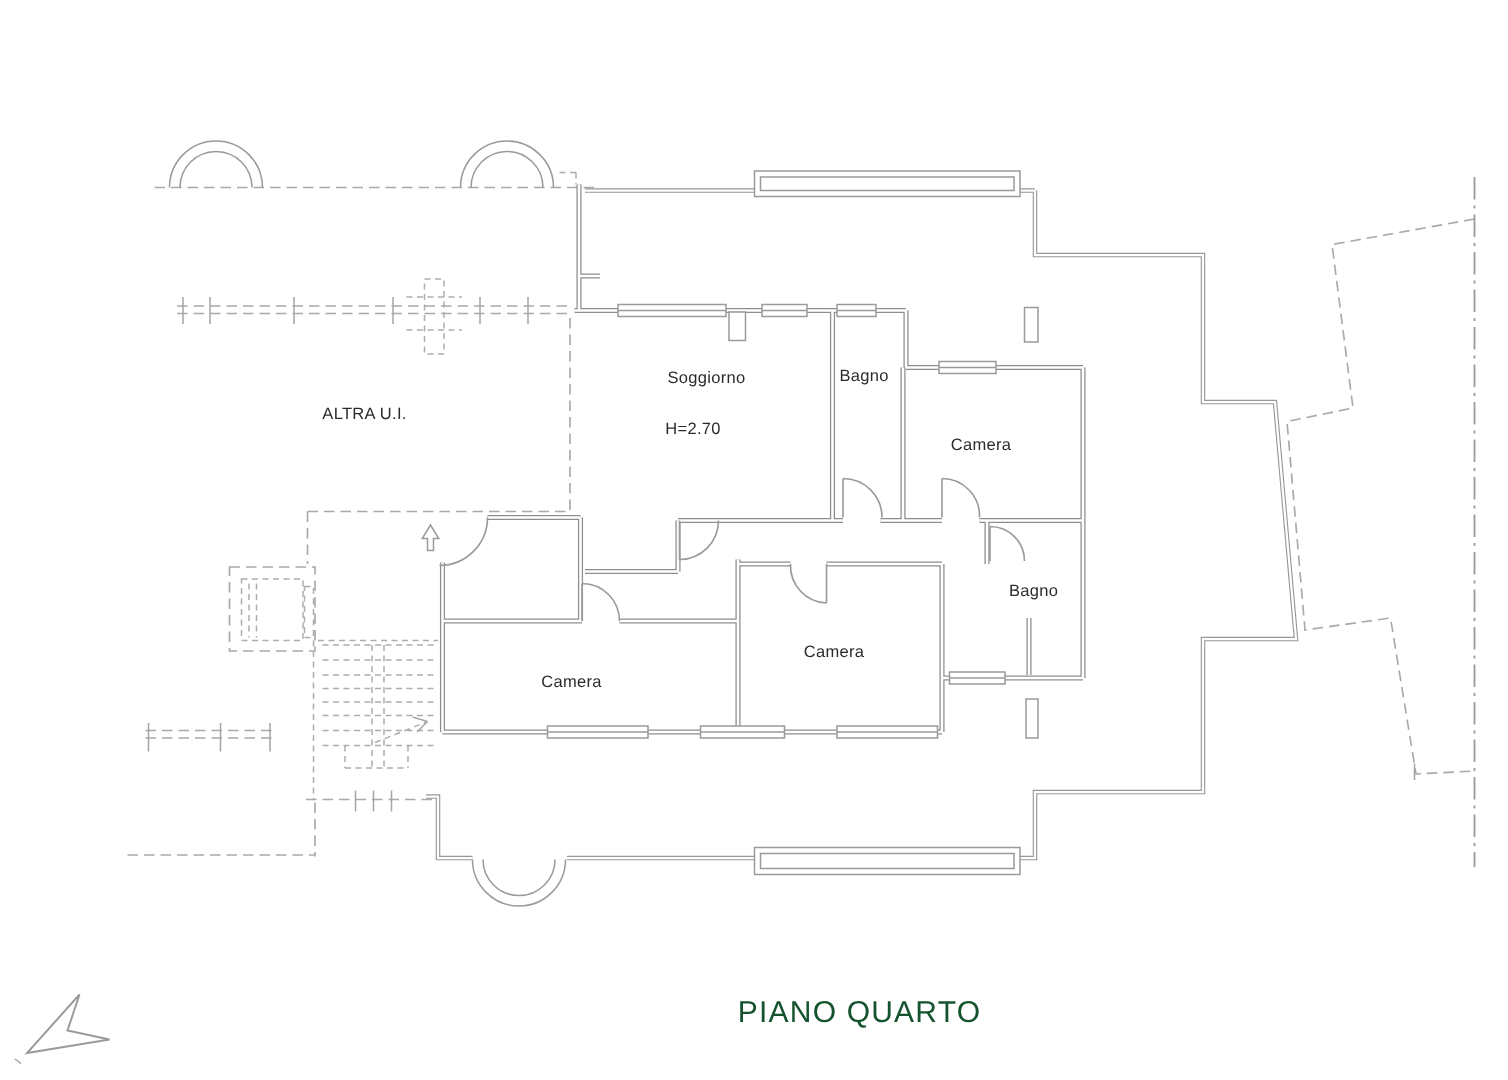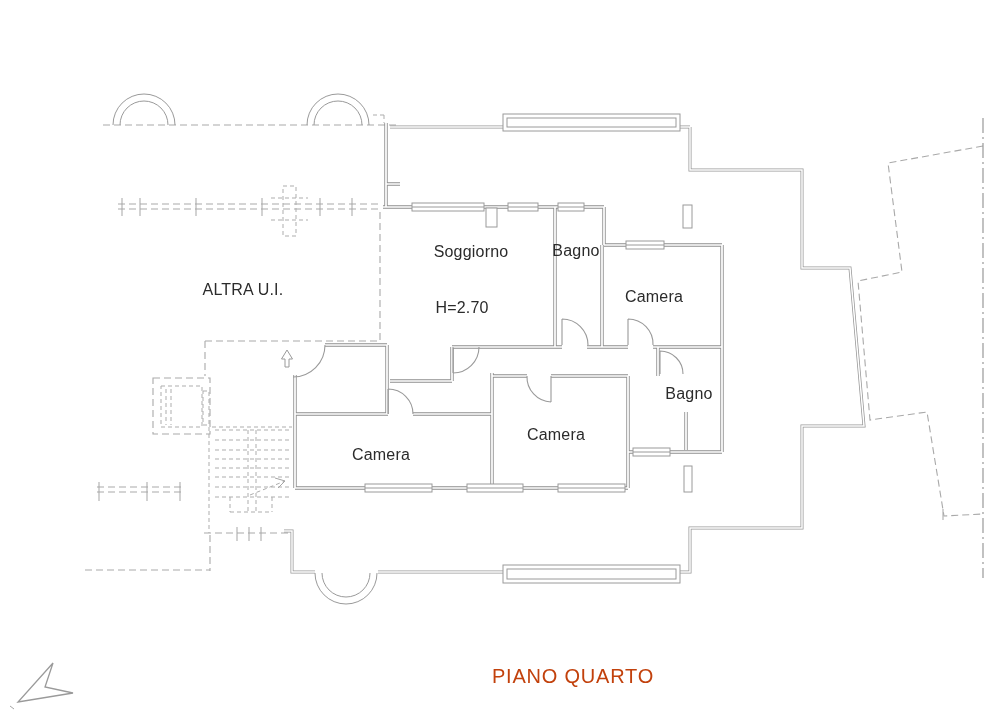--- a/index.html
+++ b/index.html
@@ -1,21 +1,21 @@
 <!DOCTYPE html>
 <html><head>
 <meta charset="utf-8">
 <style>
   html,body{margin:0;padding:0;background:#fff;}
   .canvas{position:relative;width:1005px;height:720px;background:#fff;overflow:hidden;
           font-family:"Liberation Sans", sans-serif;}
   .plan-svg{position:absolute;left:0;top:0;}
   .lbl{position:absolute;transform:translate(-50%,-50%);color:#2b2b2b;
-       font-size:16px;letter-spacing:.2px;white-space:nowrap;}
-  .lbl-title{font-size:20px;letter-spacing:.8px;color:#c2410c;}
+       font-size:11px;letter-spacing:.2px;white-space:nowrap;}
+  .lbl-title{font-size:20px;letter-spacing:.8px;color:#14532d;}
   
   .wall-o{fill:none;stroke:#8e8e8e;stroke-width:3.4;}
   .wall-i{fill:none;stroke:#ffffff;stroke-width:1.7;}
   .par-o{fill:none;stroke:#979797;stroke-width:3;}
   .par-i{fill:none;stroke:#ffffff;stroke-width:1.5;}
   .thin{fill:none;stroke:#9a9a9a;stroke-width:1;}
   .dash{fill:none;stroke:#a9a9a9;stroke-width:1.1;stroke-dasharray:7 4;}
   .dashf{fill:none;stroke:#adadad;stroke-width:1;stroke-dasharray:4 3;}
   .tick{fill:none;stroke:#a5a5a5;stroke-width:1;}
   .dashdot{fill:none;stroke:#999999;stroke-width:1.2;stroke-dasharray:15 4 2 4;}
@@ -166,23 +166,23 @@
     <g>
       <path class="thin" d="M287,350 L281.5,359 H285 V367 H289 V359 H292.5 Z" fill="#ffffff"></path>
     </g>
 
     <g>
       <path d="M53,663 L18,702 L73,693 L45,687 Z" fill="none" stroke="#9a9a9a" stroke-width="1.3"></path>
       <path class="tick" d="M10,706 L14,709"></path>
     </g>
   </svg>
 
-  <div class="lbl" style="left:243px;top:290px;">ALTRA U.I.</div>
+  <div class="lbl" style="left:243px;top:276px;">ALTRA U.I.</div>
   <div class="lbl" style="left:471px;top:252px;">Soggiorno</div>
-  <div class="lbl" style="left:462px;top:308px;">H=2.70</div>
+  <div class="lbl" style="left:462px;top:286px;">H=2.70</div>
   <div class="lbl" style="left:576px;top:251px;">Bagno</div>
   <div class="lbl" style="left:654px;top:297px;">Camera</div>
   <div class="lbl" style="left:689px;top:394px;">Bagno</div>
   <div class="lbl" style="left:556px;top:435px;">Camera</div>
   <div class="lbl" style="left:381px;top:455px;">Camera</div>
 
   <div class="lbl lbl-title" style="left:573px;top:676px;">PIANO QUARTO</div>
 </div>
 
 </body></html>

